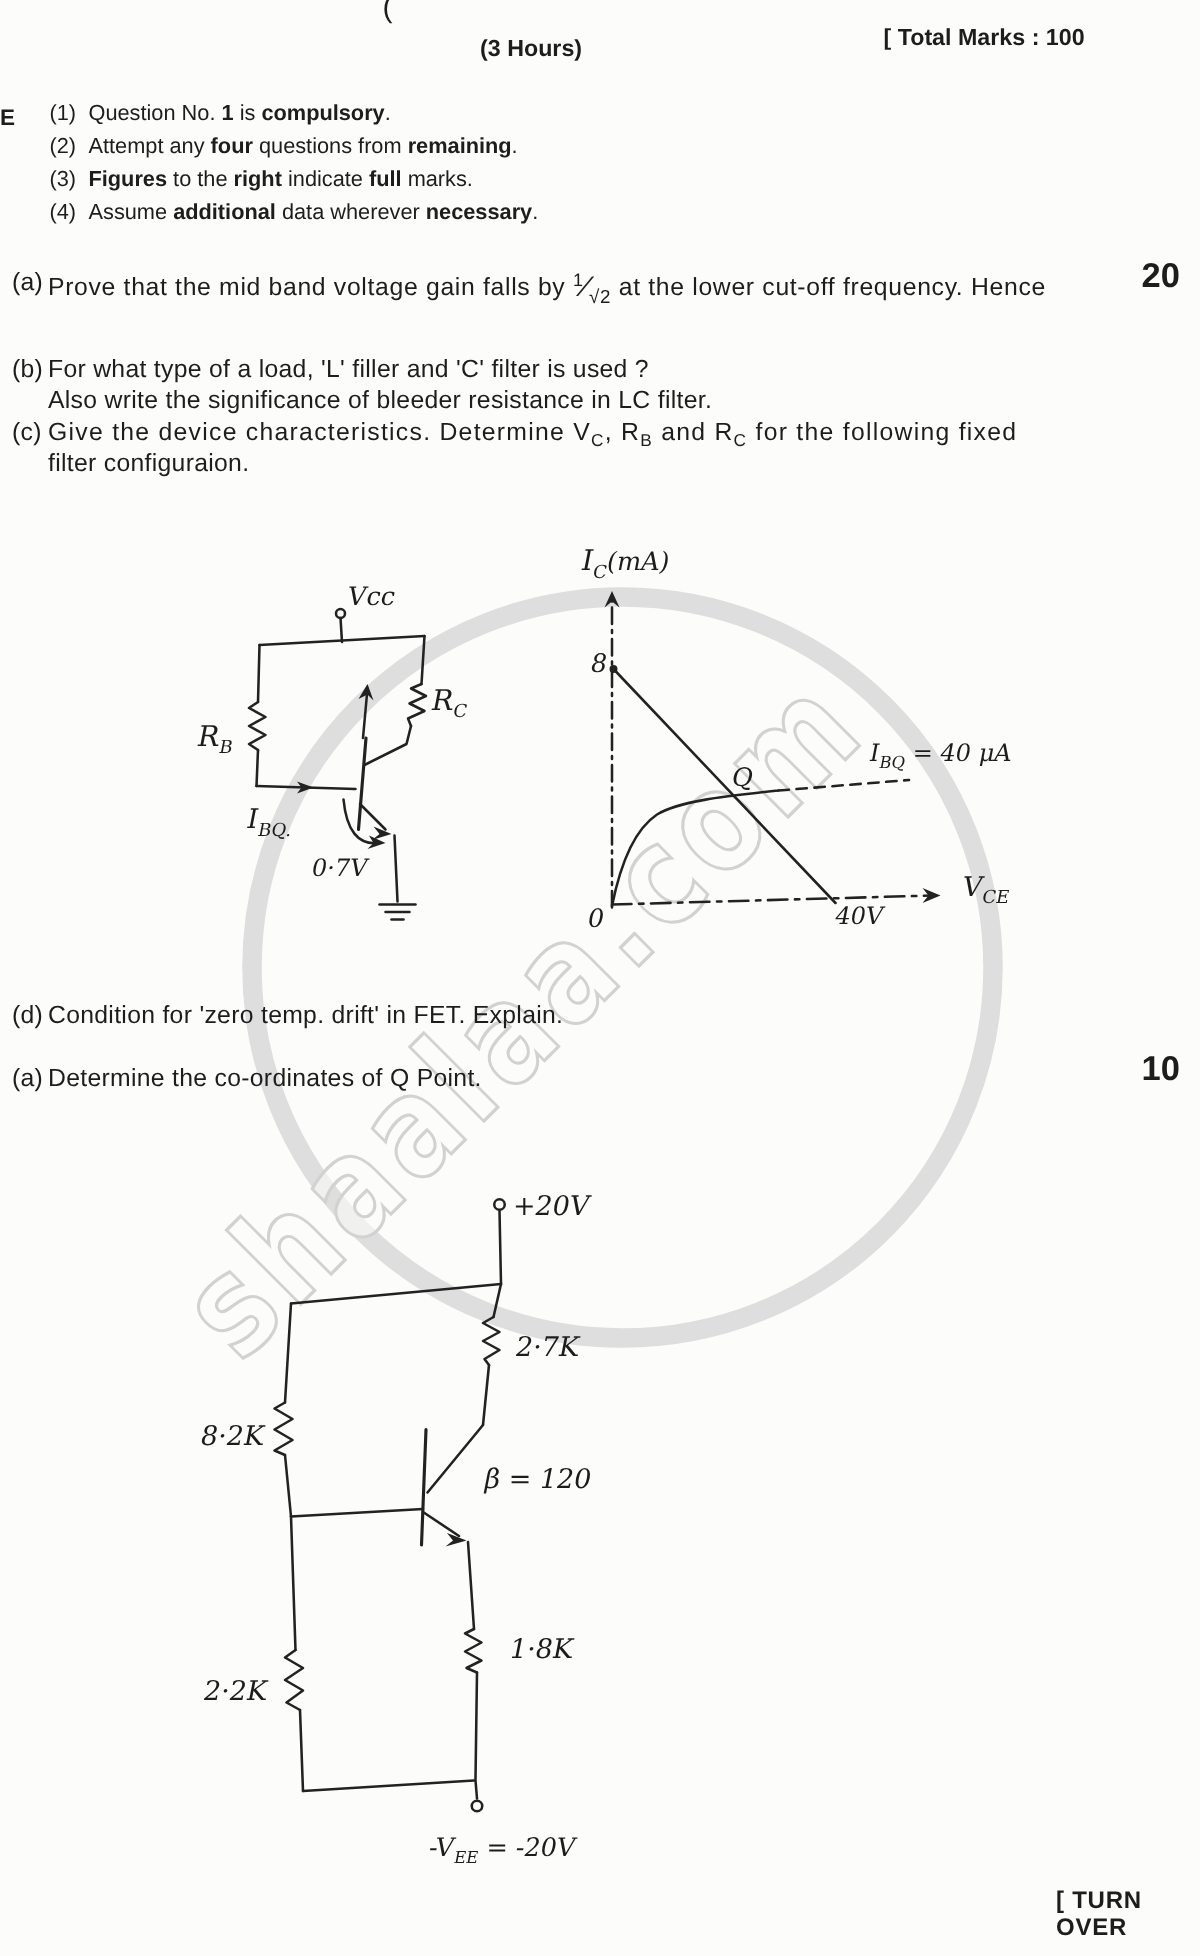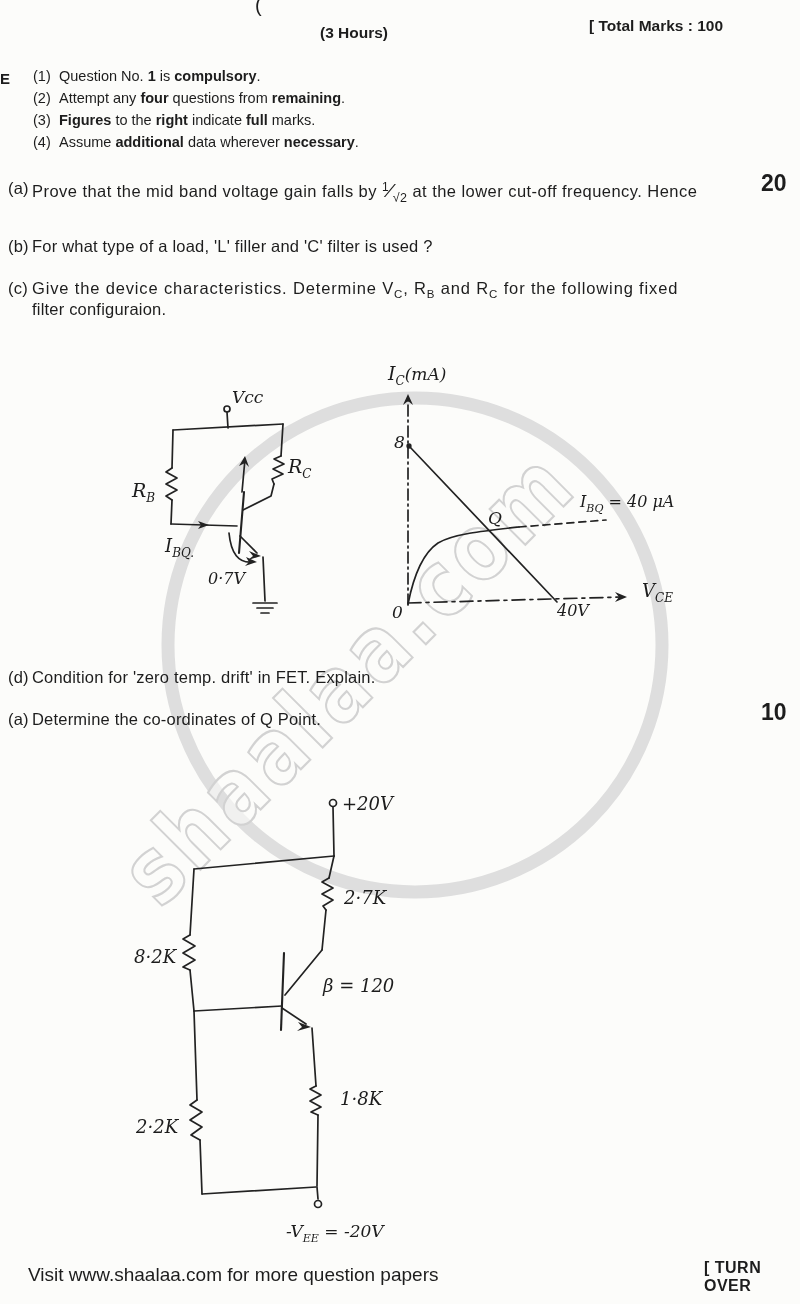--- a/index.html
+++ b/index.html
@@ -62,20 +62,24 @@
 
   <div class="qrow" style="top:179px">
     <span class="ql">(a)</span>
     <span class="qtxt sp1"><span>Prove that the mid band voltage gain falls by </span><span class="frac"><sup>1</sup><span class="fsl">⁄</span><span class="fden">√2</span></span><span> at the lower cut-off frequency.  Hence</span></span>
   </div>
   <span class="marks" style="top:170px">20</span>
 
   <div class="qrow" style="top:237px">
     <span class="ql">(b)</span>
     <span class="qtxt">For what type of a load, 'L' filler and 'C' filter is used ?</span>
+  </div>
+  <div class="qrow" style="top:258px">
+    <span class="ql"></span>
+    <span class="qtxt">Also write the significance of bleeder resistance in LC filter.</span>
   </div>
 
   <div class="qrow" style="top:279px">
     <span class="ql">(c)</span>
     <span class="qtxt sp2"><span>Give the device characteristics.  Determine V</span><sub>C</sub><span>,  R</span><sub>B</sub><span>  and R</span><sub>C</sub><span> for the following fixed</span></span>
   </div>
   <div class="qrow" style="top:300px">
     <span class="ql"></span>
     <span class="qtxt">filter configuraion.</span>
   </div>
@@ -175,16 +179,15 @@
     </g>
     <text class="hw" x="222" y="30" font-size="18">+20V</text>
     <text class="hw" x="224" y="124" font-size="18">2·7K</text>
     <text class="hw" x="14" y="183" font-size="18">8·2K</text>
     <text class="hw" x="203" y="212" font-size="18">β = 120</text>
     <text class="hw" x="220" y="325" font-size="18">1·8K</text>
     <text class="hw" x="16" y="353" font-size="18">2·2K</text>
     <text class="hw" x="166" y="457" font-size="17"><tspan>-V</tspan><tspan dy="5" font-size="11">EE</tspan><tspan dy="-5" font-size="17"> = -20V</tspan></text>
   </svg>
 
-  <span class="abs footL" style="left:28px;top:1264px">Visit www.shaalaa.com for more question papers</span>
   <span class="abs footR" style="left:662px;top:1259px">[ TURN OVER</span>
 
 </div>
 
 </body></html>

